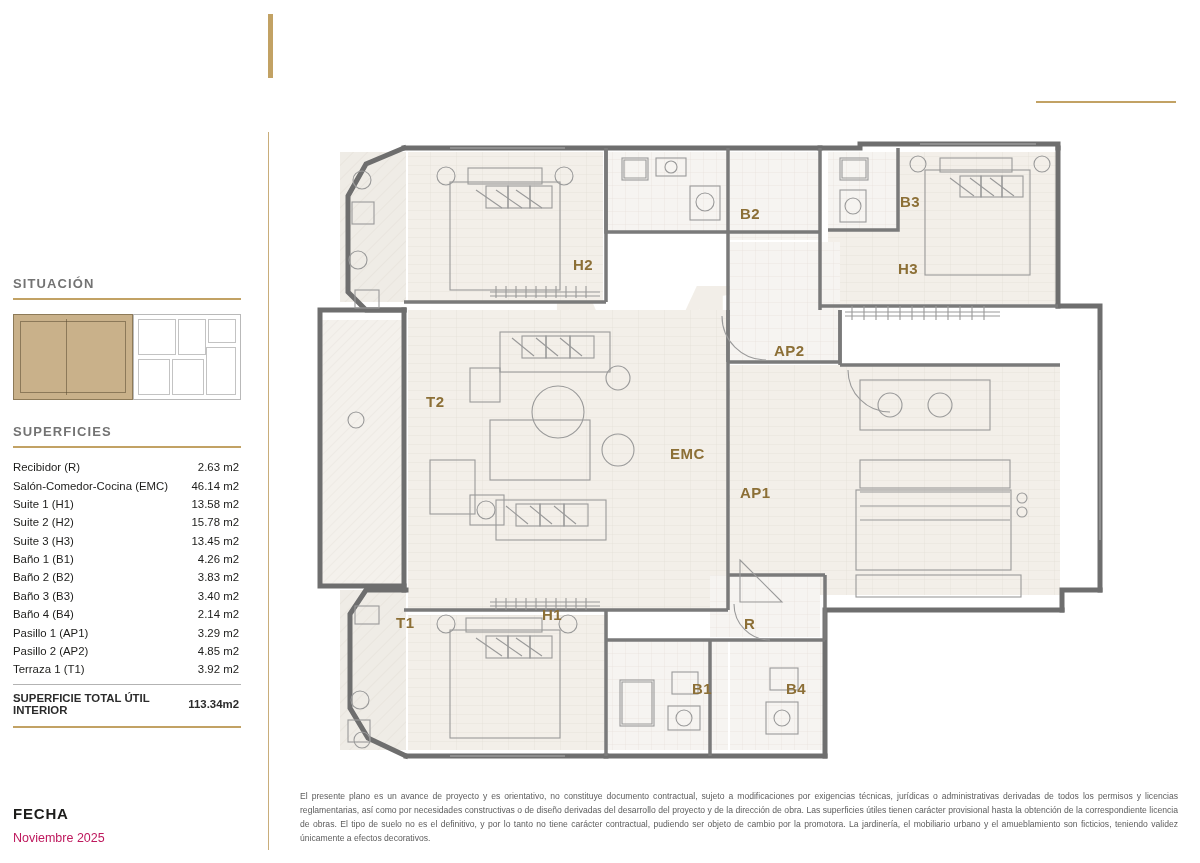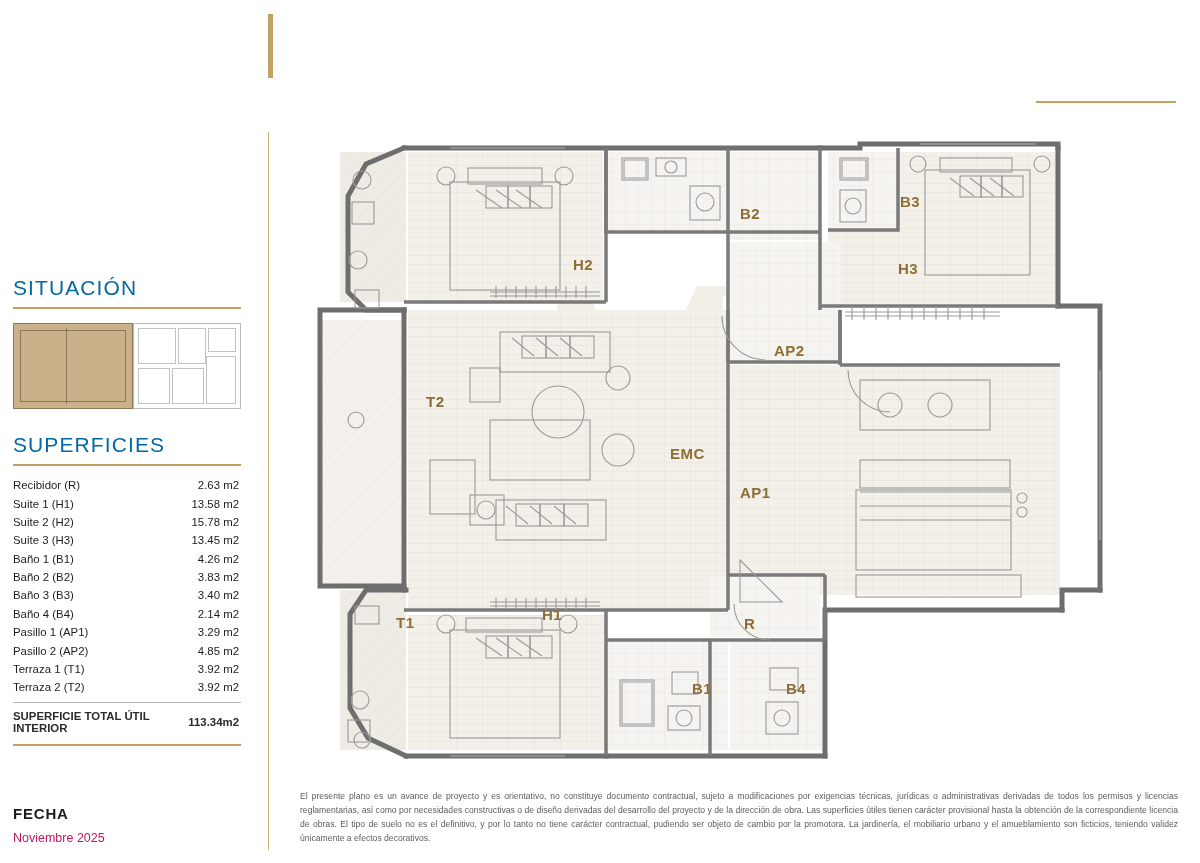--- a/index.html
+++ b/index.html
@@ -43,24 +43,24 @@
   }
 
   
   .left-panel {
     position: absolute;
     left: 13px;
     top: 276px;
     width: 240px;
   }
   .section-title {
-    font-size: 21px;
-    font-weight: normal;
+    font-size: 13px;
+    font-weight: bold;
     letter-spacing: 1.1px;
-    color: #0369a1;
+    color: #737373;
     margin: 0 0 7px 0;
   }
   .gold-rule {
     height: 2px;
     background: #c2a264;
     width: 228px;
     margin-bottom: 10px;
   }
 
   
@@ -219,20 +219,24 @@
   <h2 class="section-title">SUPERFICIES</h2>
   <div class="gold-rule"></div>
 
   <table class="surface-table">
     <tbody id="surface-rows">
         <tr>
           <td>Recibidor (R)</td>
           <td class="val">2.63 m2</td>
         </tr>
         <tr>
+          <td>Salón-Comedor-Cocina (EMC)</td>
+          <td class="val">46.14 m2</td>
+        </tr>
+        <tr>
           <td>Suite 1 (H1)</td>
           <td class="val">13.58 m2</td>
         </tr>
         <tr>
           <td>Suite 2 (H2)</td>
           <td class="val">15.78 m2</td>
         </tr>
         <tr>
           <td>Suite 3 (H3)</td>
           <td class="val">13.45 m2</td>
@@ -256,24 +260,20 @@
         <tr>
           <td>Pasillo 1 (AP1)</td>
           <td class="val">3.29 m2</td>
         </tr>
         <tr>
           <td>Pasillo 2 (AP2)</td>
           <td class="val">4.85 m2</td>
         </tr>
         <tr>
           <td>Terraza 1 (T1)</td>
-          <td class="val">3.92 m2</td>
-        </tr>
-        <tr>
-          <td>Terraza 2 (T2)</td>
           <td class="val">3.92 m2</td>
         </tr>
       </tbody>
   </table>
 
   <div class="total-sep"></div>
 
   <table class="totals">
     <tbody id="total-rows">
         <tr>

